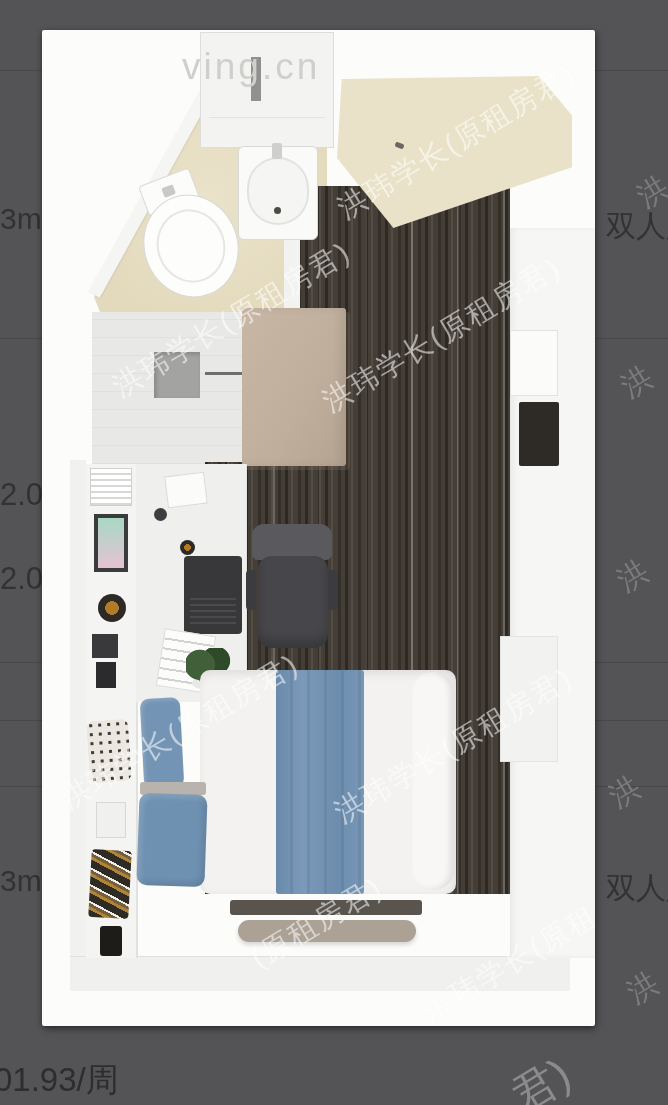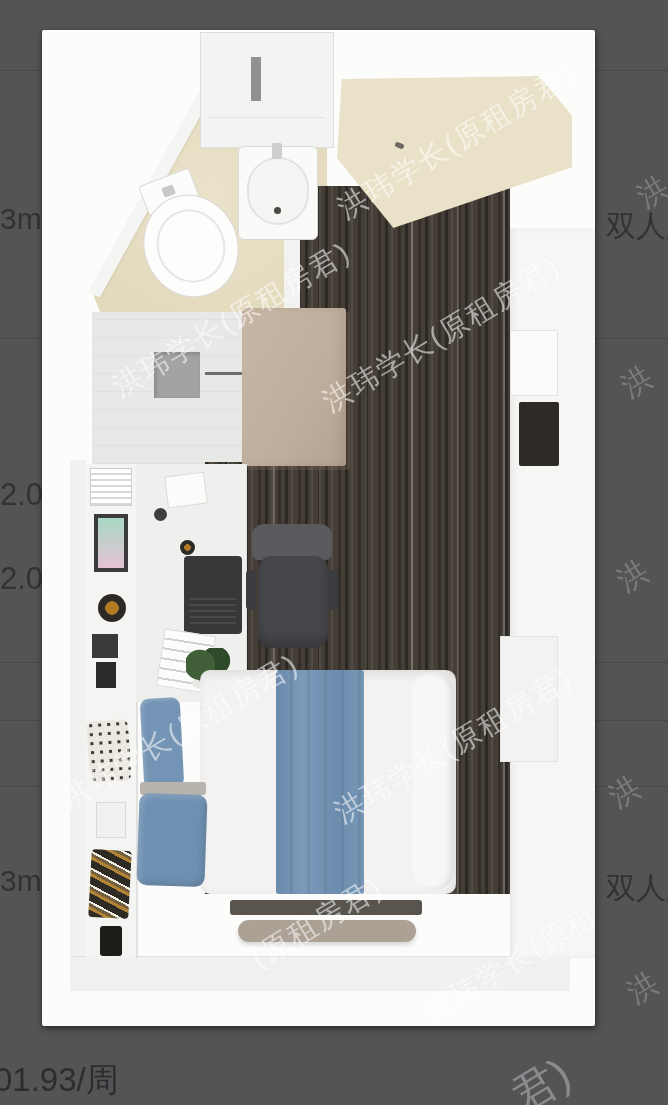--- a/index.html
+++ b/index.html
@@ -222,20 +222,21 @@
       <div class="duvet"></div>
       <div class="runner"></div>
       <div class="bolster"></div>
     </div>
     <div class="pillow-small"></div>
     <div class="pillow-shelf"></div>
     <div class="pillow-large"></div>
     <div class="bench-dark"></div>
     <div class="bench-light"></div>
 
+    <div class="wm-site">ving.cn</div>
     <div class="wm" style="left:190px;top:290px">洪玮学长(原租房君)</div>
     <div class="wm" style="left:415px;top:112px">洪玮学长(原租房君)</div>
     <div class="wm" style="left:400px;top:305px">洪玮学长(原租房君)</div>
     <div class="wm" style="left:138px;top:702px">洪玮学长(原租房君)</div>
     <div class="wm" style="left:412px;top:716px">洪玮学长(原租房君)</div>
     <div class="wm" style="left:275px;top:893px">(原租房君)</div>
     <div class="wm" style="left:500px;top:915px">洪玮学长(原租房君)</div>
   </div>
 
 </div>

